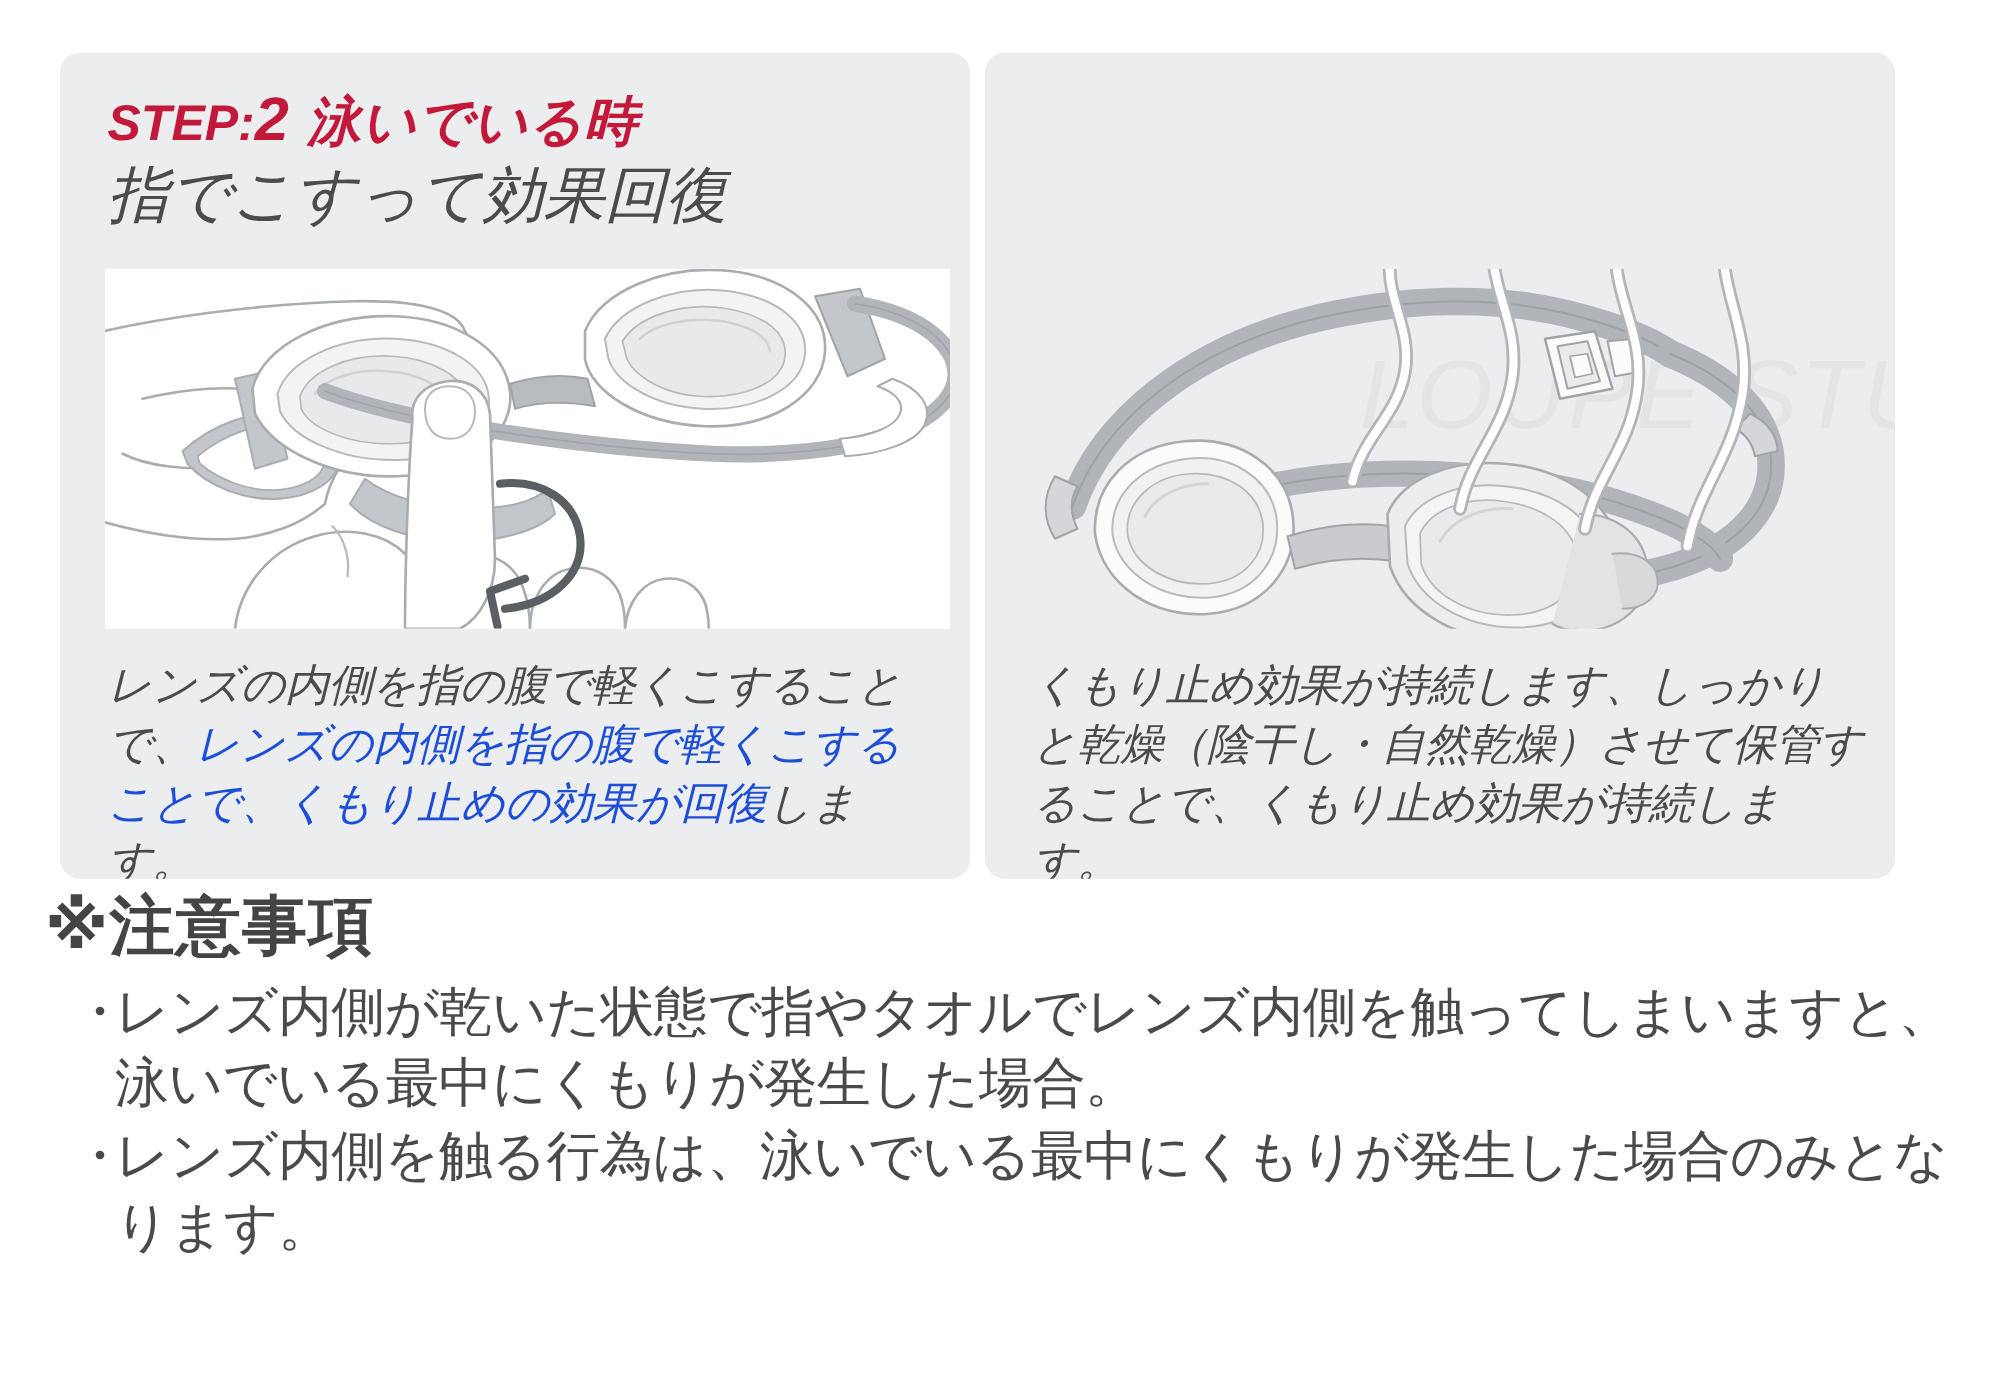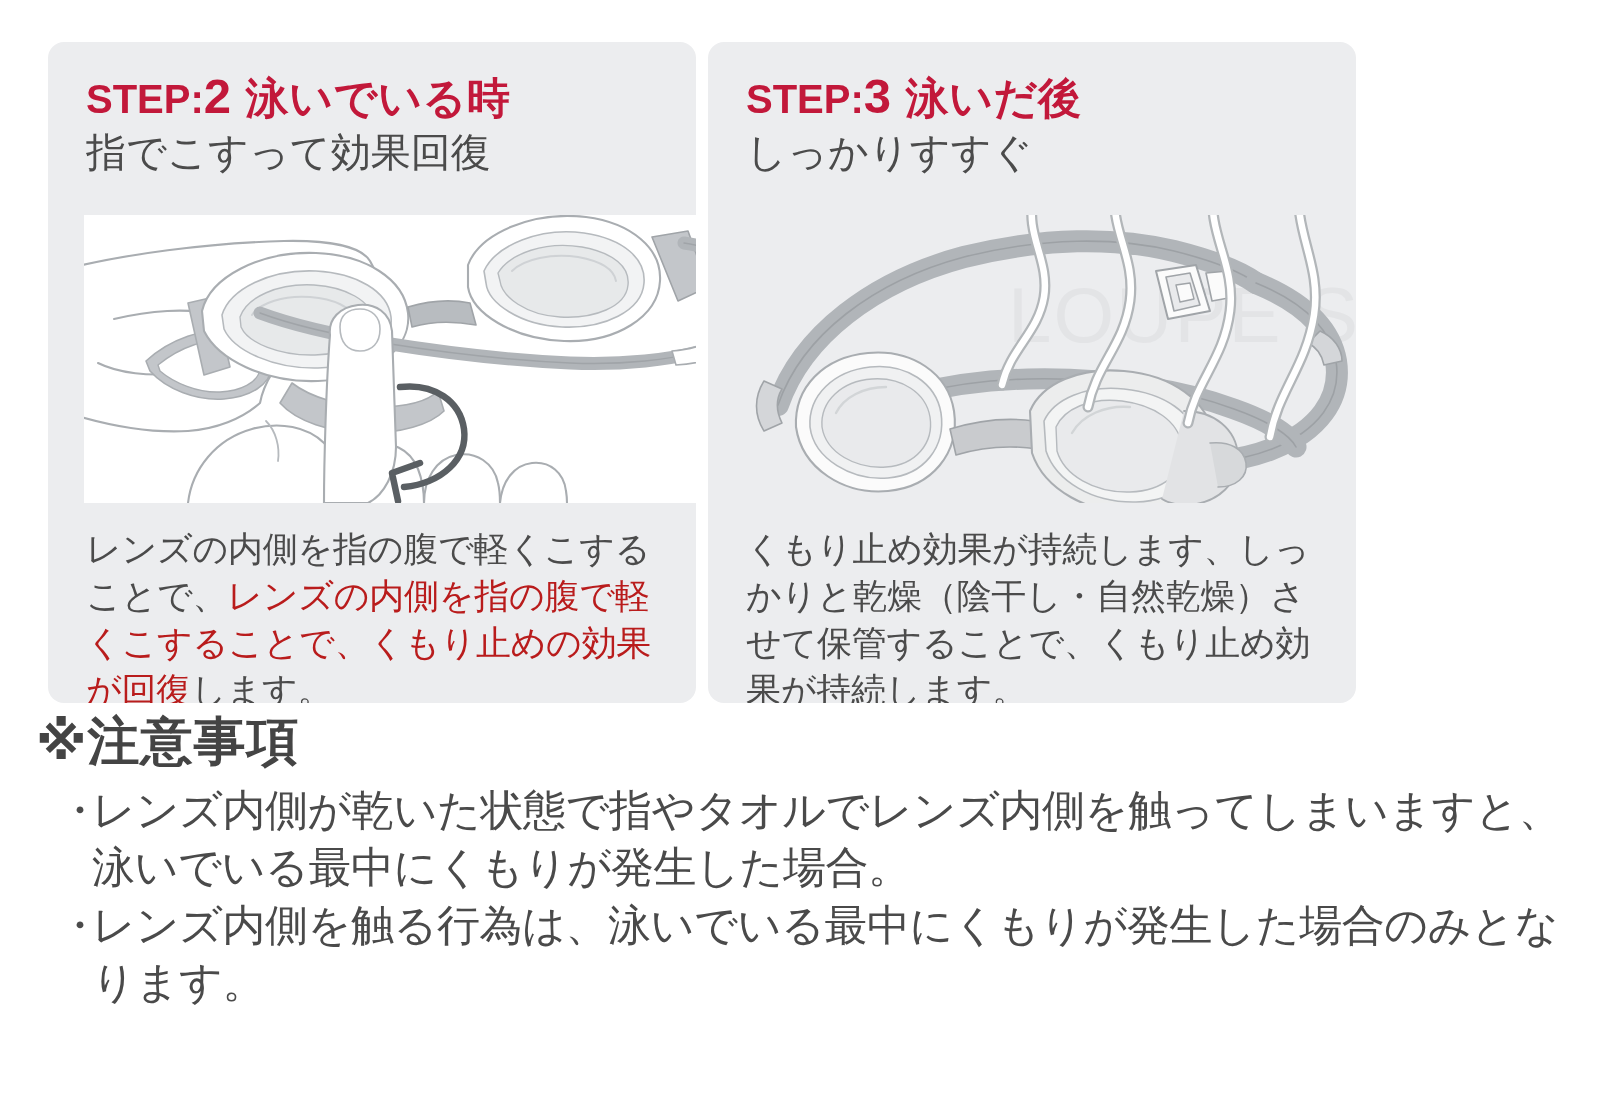--- a/index.html
+++ b/index.html
@@ -15,24 +15,25 @@
     overflow: hidden;
     position: relative;
     color: #4a4a4a;
   }
 
   
   .cards {
     position: absolute;
     left: 48px;
     top: 42px;
-    width: 1308px;
+    width: 1468px;
     height: 661px;
     display: flex;
     gap: 12px;
+    font-style: italic;
   }
   .card {
     position: relative;
     flex: 1 1 748px;
     background: #ecedef;
     border-radius: 16px;
     overflow: hidden;
   }
 
   .card-head {
@@ -55,21 +56,21 @@
   }
   .step-line .step-num {
     font-size: 49px;
   }
   .step-line .step-jp {
     margin-left: 14px;
     font-size: 43px;
   }
   .step-sub {
     margin-top: 6px;
-    font-size: 40px;
+    font-size: 49px;
     color: #4b4b4b;
     line-height: 1.18;
     white-space: nowrap;
   }
 
   
   .illus {
     position: absolute;
     left: 36px;
     top: 173px;
@@ -85,21 +86,21 @@
   .caption {
     position: absolute;
     left: 38px;
     right: 22px;
     top: 484px;
     font-size: 35px;
     line-height: 1.34;
     color: #4b4b4b;
     letter-spacing: -0.3px;
   }
-  .caption .hl { color: #b91c1c; }
+  .caption .hl { color: #1d4ed8; }
 
   
   .notes {
     position: absolute;
     left: 36px;
     top: 712px;
     right: 20px;
   }
   .notes-title {
     font-size: 52px;
@@ -238,26 +239,20 @@
       </svg>
     </div>
 
     <div class="caption">
       <span>レンズの内側を指の腹で軽くこすることで、</span><span class="hl">レンズの内側を指の腹で軽くこすることで、くもり止めの効果が回復</span><span>します。</span>
     </div>
   </div>
 
   <div class="card">
 
-    <div class="card-head">
-      <div class="step-line">
-        <span class="step-word">STEP:</span><span class="step-num">3</span><span class="step-jp">泳いだ後</span>
-      </div>
-      <div class="step-sub">しっかりすすぐ</div>
-    </div>
 
     <div class="watermark">LOUPE STUDIO</div>
 
     <div class="illus">
       <svg width="720" height="300" viewBox="0 0 720 300">
         <g fill="none" stroke="#a9adb1" stroke-width="2.1" stroke-linejoin="round" stroke-linecap="round">
 
           <path d="M34,190 C58,120 130,66 220,42 C300,22 372,22 430,36
                    C470,46 498,58 512,68" stroke="#b1b5b9" stroke-width="22" fill="none" stroke-linecap="round"></path>
           <path d="M34,190 C58,120 130,66 220,42 C300,22 372,22 430,36

